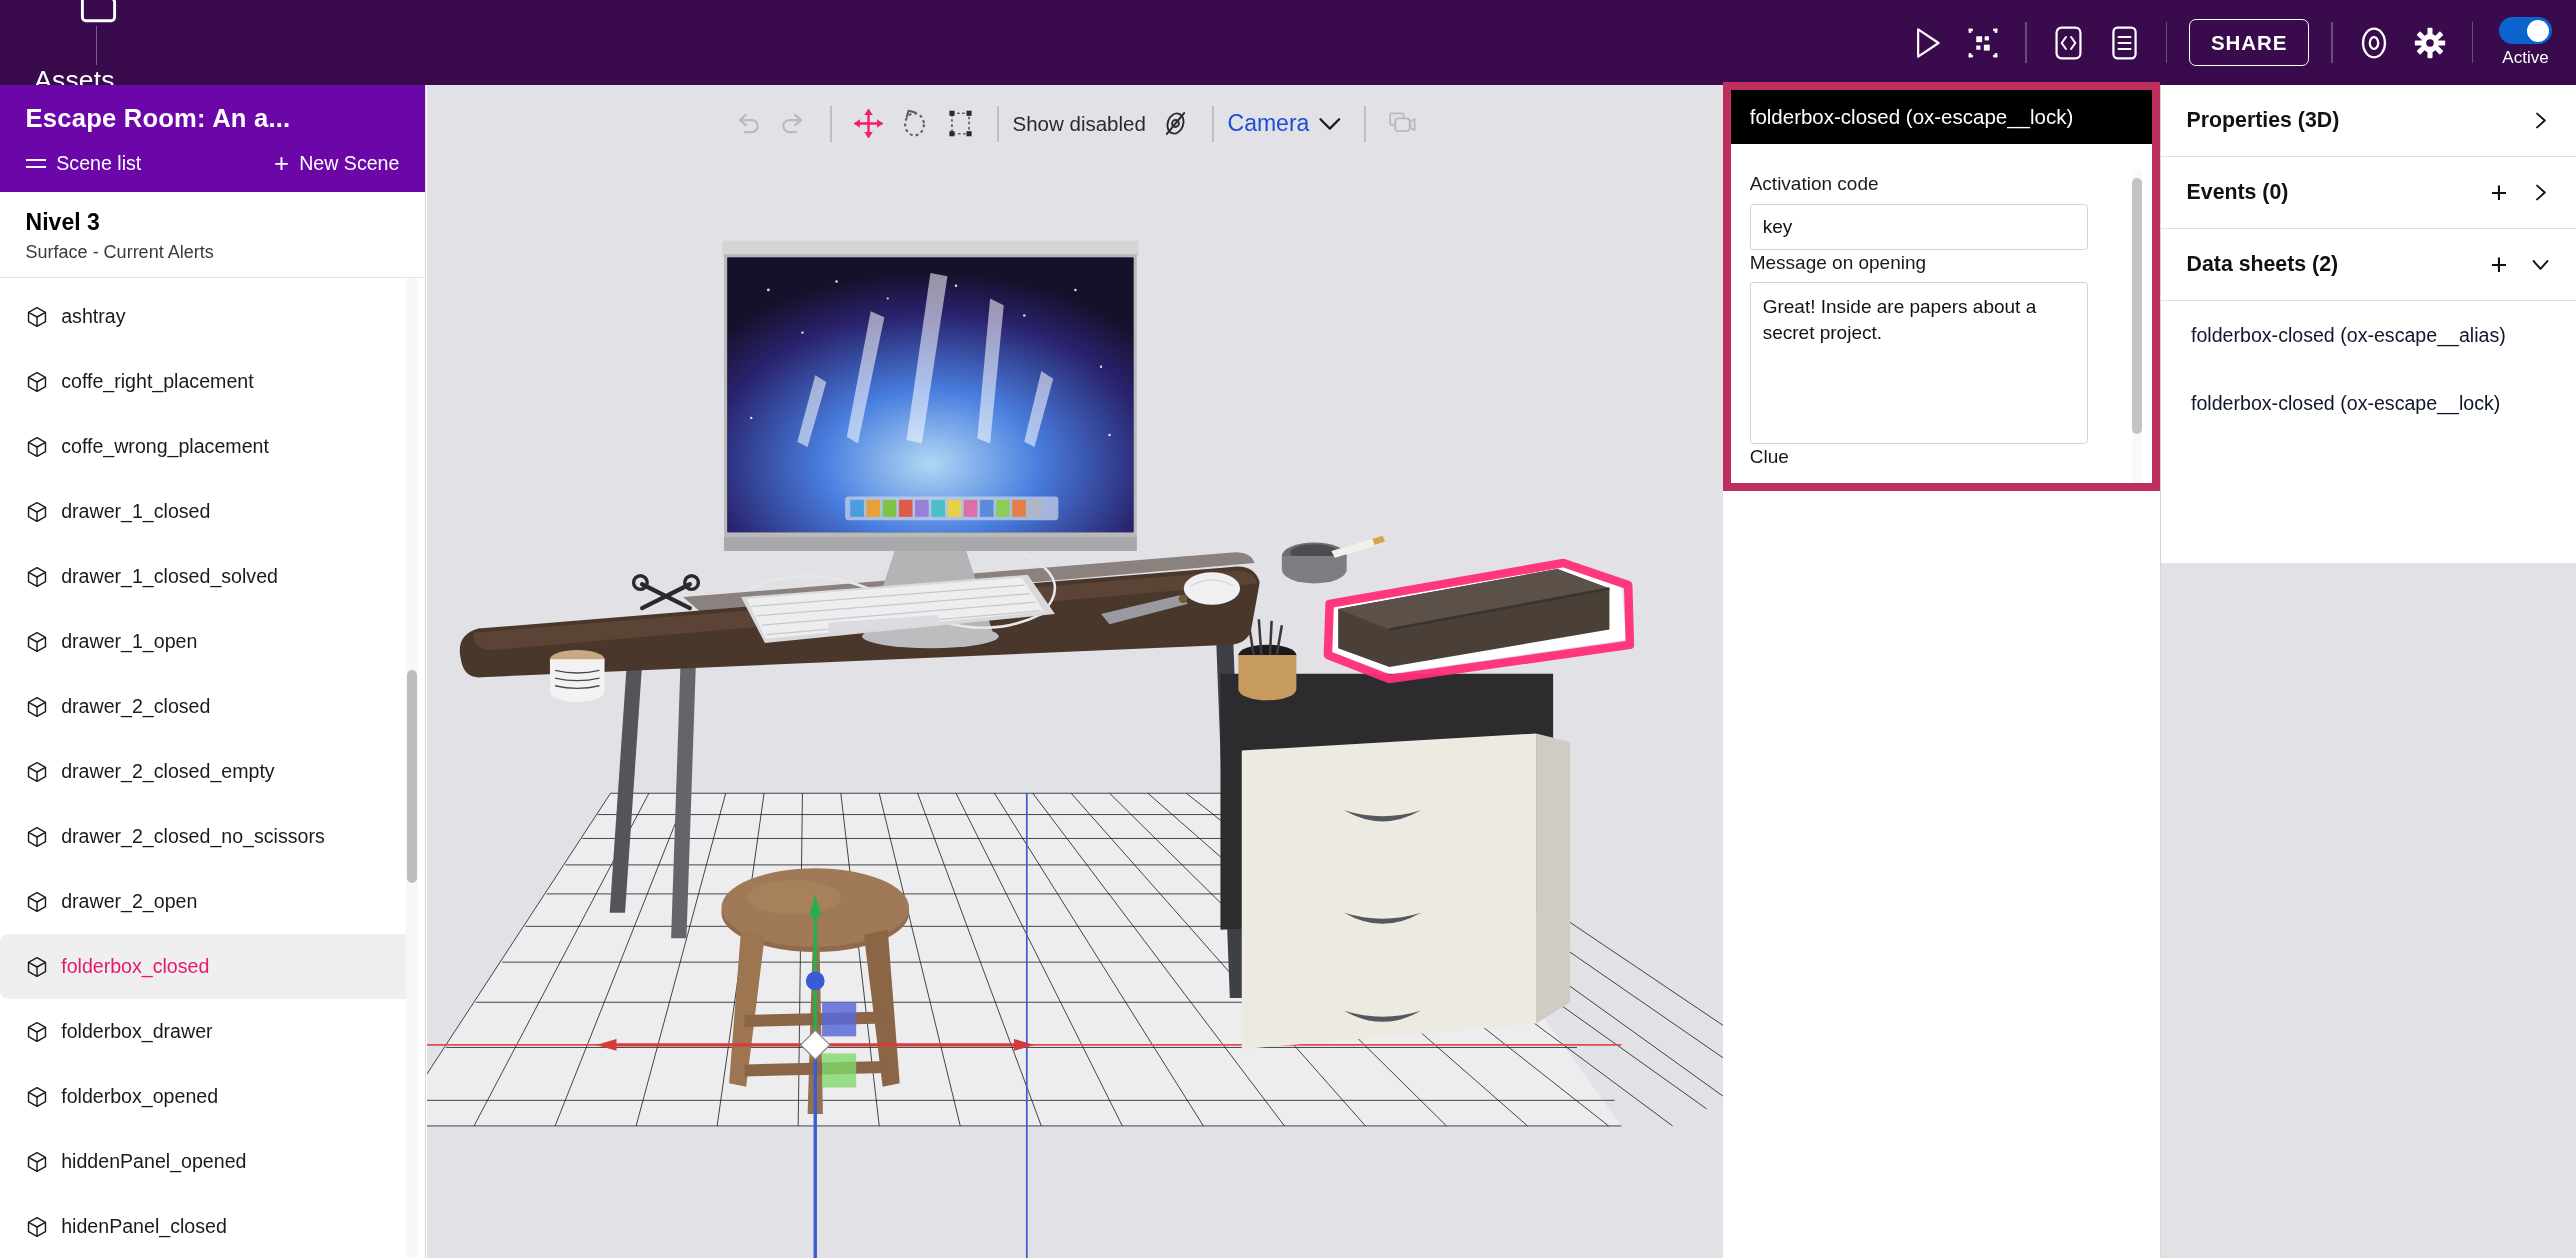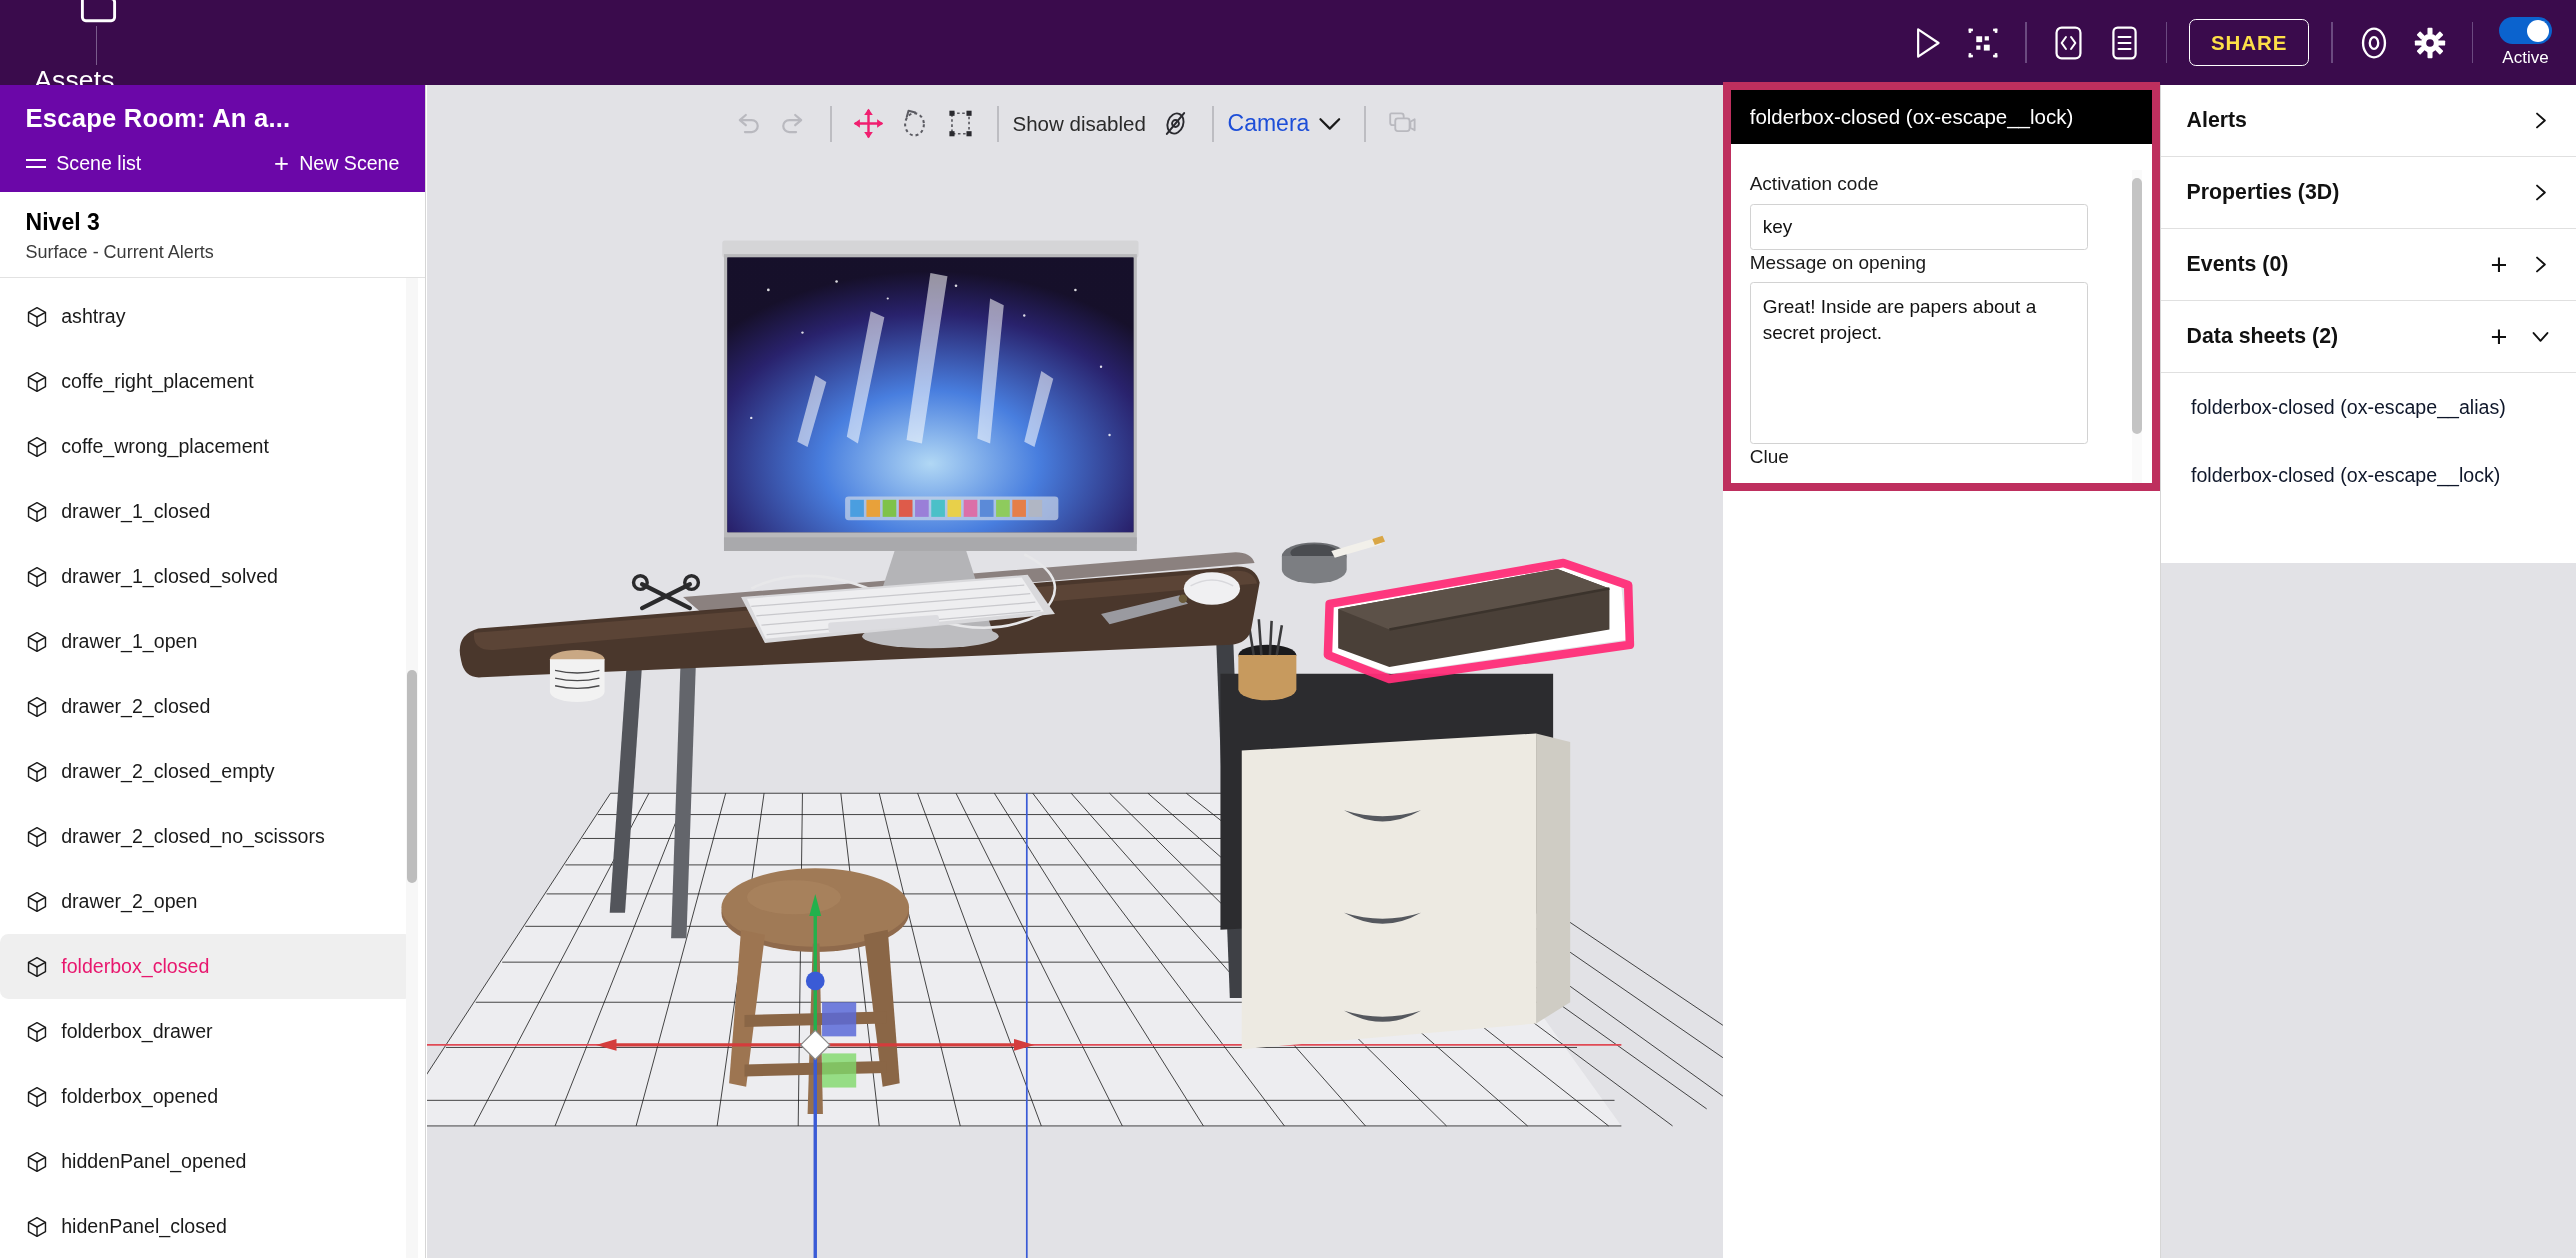--- a/index.html
+++ b/index.html
@@ -33,21 +33,21 @@
   }
   .tb-right {
     margin-left: auto; display: flex; align-items: center; padding-right: 24px; gap: 0;
   }
   .tb-icon {
     width: 56px; height: 56px; display: flex; align-items: center; justify-content: center;
     cursor: pointer;
   }
   .vline { width: 1.7px; height: 41px; background: #6b4a80; margin: 0 13.6px; }
   .share-btn {
-    border: 1.7px solid #fff; border-radius: 6.8px; color: #fde047;
+    border: 1.7px solid #fff; border-radius: 6.8px; color: #ffffff;
     font-size: 20.5px; font-weight: bold; letter-spacing: 0.9px;
     padding: 10.2px 20.5px; cursor: pointer; margin: 0 8.5px;
   }
   .toggle-wrap {
     display: flex; flex-direction: column; align-items: center; margin-left: 12px; cursor: pointer;
   }
   .toggle {
     width: 53px; height: 27px; background: #0b63CE; border-radius: 13.6px;
     position: relative;
   }
@@ -738,30 +738,20 @@
         <div class="pp-scroll-track"></div>
         <div class="pp-scroll-thumb"></div>
       </div>
     </div>
   </div>
 
   <div class="rightpanel">
     <div class="rp-filler"></div>
     <div id="rp-rows" style="position:relative;z-index:2;">
         <div class="rp-row">
-          <div class="rp-row-label">Alerts</div>
-          <div class="rp-actions">
-            <span class="rp-chev">
-              <svg width="19" height="19" viewBox="0 0 22 22">
-                <polyline points="7,3 16,11 7,19" fill="none" stroke="#111" stroke-width="2.2" stroke-linecap="round" stroke-linejoin="round"></polyline>
-              </svg>
-            </span>
-          </div>
-        </div>
-        <div class="rp-row">
           <div class="rp-row-label">Properties (3D)</div>
           <div class="rp-actions">
             <span class="rp-chev">
               <svg width="19" height="19" viewBox="0 0 22 22">
                 <polyline points="7,3 16,11 7,19" fill="none" stroke="#111" stroke-width="2.2" stroke-linecap="round" stroke-linejoin="round"></polyline>
               </svg>
             </span>
           </div>
         </div>
         <div class="rp-row">

